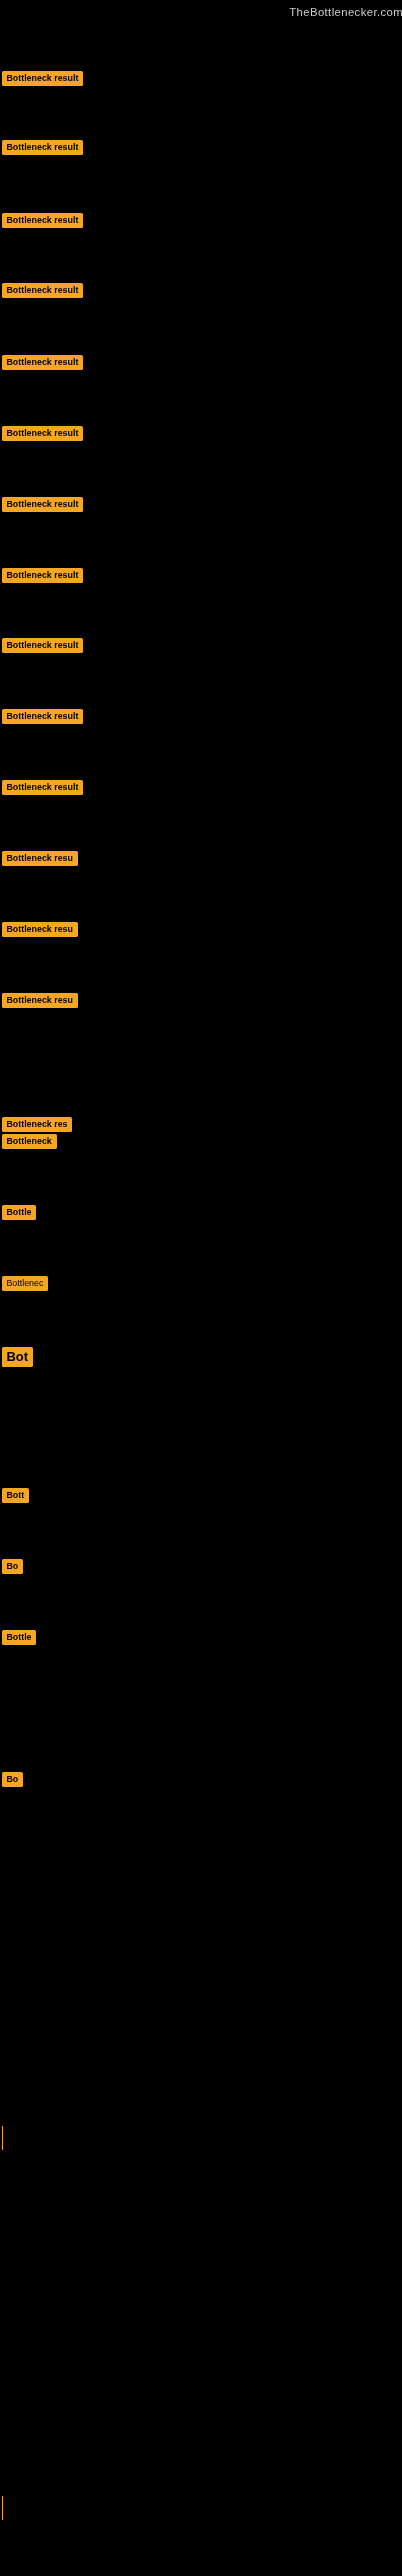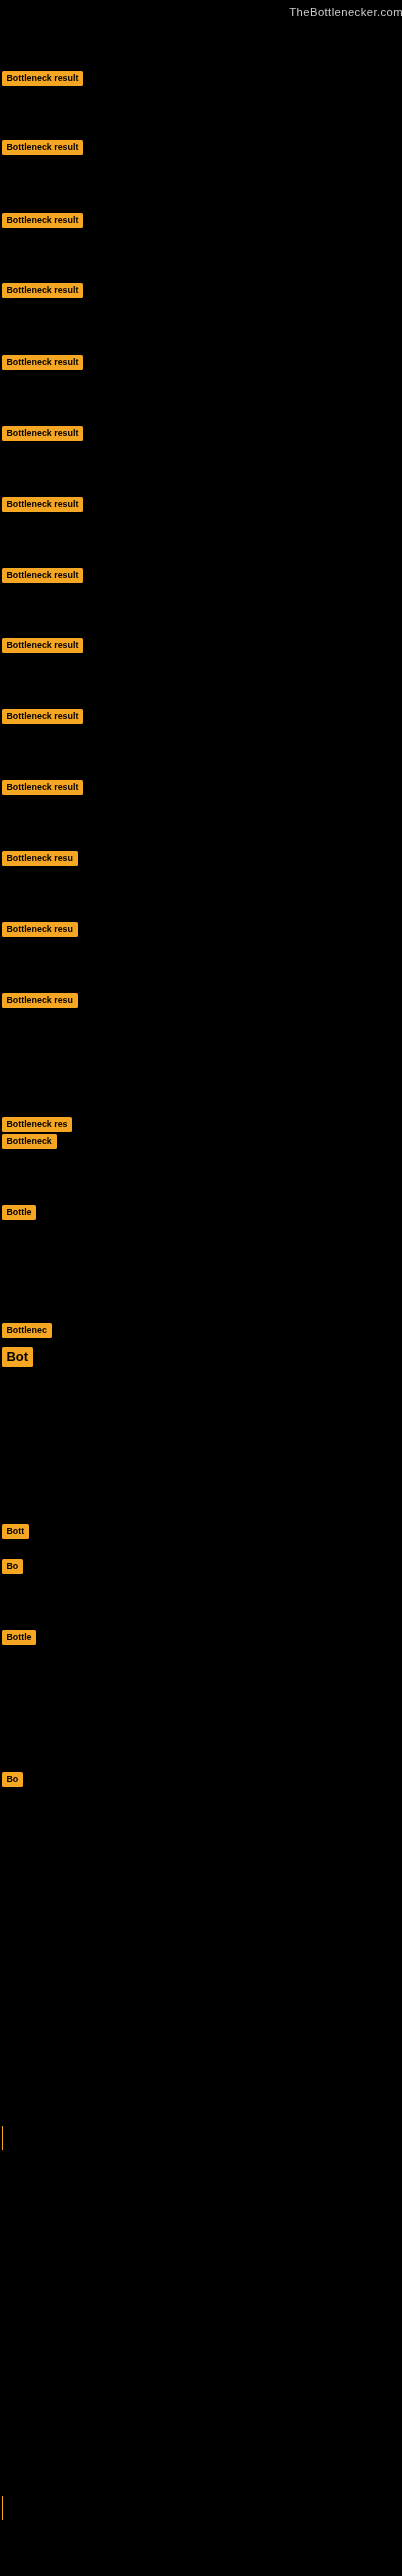--- a/index.html
+++ b/index.html
@@ -40,22 +40,22 @@
     <div style="position: absolute; top: 543px; left: 1.6px; background-color: rgb(245, 166, 35); color: rgb(0, 0, 0); font-size: 8.9px; font-weight: bold; padding: 2.4px 4.8px; border-radius: 1.6px; white-space: nowrap; display: inline-block;">Bottleneck result</div>
     <div style="position: absolute; top: 613px; left: 1.6px; background-color: rgb(245, 166, 35); color: rgb(0, 0, 0); font-size: 8.9px; font-weight: bold; padding: 2.4px 4.8px; border-radius: 1.6px; white-space: nowrap; display: inline-block;">Bottleneck result</div>
     <div style="position: absolute; top: 684px; left: 1.6px; background-color: rgb(245, 166, 35); color: rgb(0, 0, 0); font-size: 8.9px; font-weight: bold; padding: 2.4px 4.8px; border-radius: 1.6px; white-space: nowrap; display: inline-block;">Bottleneck result</div>
     <div style="position: absolute; top: 755px; left: 1.6px; background-color: rgb(245, 166, 35); color: rgb(0, 0, 0); font-size: 8.9px; font-weight: bold; padding: 2.4px 4.8px; border-radius: 1.6px; white-space: nowrap; display: inline-block;">Bottleneck result</div>
     <div style="position: absolute; top: 826px; left: 1.6px; background-color: rgb(245, 166, 35); color: rgb(0, 0, 0); font-size: 8.9px; font-weight: bold; padding: 2.4px 4.8px; border-radius: 1.6px; white-space: nowrap; display: inline-block;">Bottleneck resu</div>
     <div style="position: absolute; top: 897px; left: 1.6px; background-color: rgb(245, 166, 35); color: rgb(0, 0, 0); font-size: 8.9px; font-weight: bold; padding: 2.4px 4.8px; border-radius: 1.6px; white-space: nowrap; display: inline-block;">Bottleneck resu</div>
     <div style="position: absolute; top: 968px; left: 1.6px; background-color: rgb(245, 166, 35); color: rgb(0, 0, 0); font-size: 8.9px; font-weight: bold; padding: 2.4px 4.8px; border-radius: 1.6px; white-space: nowrap; display: inline-block;">Bottleneck resu</div>
     <div style="position: absolute; top: 1092px; left: 1.6px; background-color: rgb(245, 166, 35); color: rgb(0, 0, 0); font-size: 8.9px; font-weight: bold; padding: 2.4px 4.8px; border-radius: 1.6px; white-space: nowrap; display: inline-block;">Bottleneck res</div>
     <div style="position: absolute; top: 1109px; left: 1.6px; background-color: rgb(245, 166, 35); color: rgb(0, 0, 0); font-size: 8.9px; font-weight: bold; padding: 2.4px 4.8px; border-radius: 1.6px; white-space: nowrap; display: inline-block;">Bottleneck</div>
     <div style="position: absolute; top: 1180px; left: 1.6px; background-color: rgb(245, 166, 35); color: rgb(0, 0, 0); font-size: 8.9px; font-weight: bold; padding: 2.4px 4.8px; border-radius: 1.6px; white-space: nowrap; display: inline-block;">Bottle</div>
-    <div style="position: absolute; top: 1298px; left: 1.6px; background-color: rgb(245, 166, 35); color: rgb(0, 0, 0); font-size: 8.9px; font-weight: bold; padding: 2.4px 4.8px; border-radius: 1.6px; white-space: nowrap; display: inline-block; text-align: center;">Bottlenec</div>
+    <div style="position: absolute; top: 1251px; left: 1.6px; background-color: rgb(245, 166, 35); color: rgb(0, 0, 0); font-size: 8.9px; font-weight: normal; padding: 2.4px 4.8px; border-radius: 1.6px; white-space: nowrap; display: inline-block; text-align: center;">Bottlenec</div>
     <div style="position: absolute; top: 1322px; left: 1.6px; background-color: rgb(245, 166, 35); color: rgb(0, 0, 0); font-size: 13px; font-weight: bold; padding: 2.4px 4.8px; border-radius: 1.6px; white-space: nowrap; display: inline-block;">Bot</div>
-    <div style="position: absolute; top: 1463px; left: 1.6px; background-color: rgb(245, 166, 35); color: rgb(0, 0, 0); font-size: 8.9px; font-weight: bold; padding: 2.4px 4.8px; border-radius: 1.6px; white-space: nowrap; display: inline-block; margin-top: 36px;">Bott</div>
+    <div style="position: absolute; top: 1463px; left: 1.6px; background-color: rgb(245, 166, 35); color: rgb(0, 0, 0); font-size: 8.9px; font-weight: bold; padding: 2.4px 4.8px; border-radius: 1.6px; white-space: nowrap; display: inline-block;">Bott</div>
     <div style="position: absolute; top: 1534px; left: 1.6px; background-color: rgb(245, 166, 35); color: rgb(0, 0, 0); font-size: 8.9px; font-weight: bold; padding: 2.4px 4.8px; border-radius: 1.6px; white-space: nowrap; display: inline-block;">Bo</div>
     <div style="position: absolute; top: 1605px; left: 1.6px; background-color: rgb(245, 166, 35); color: rgb(0, 0, 0); font-size: 8.9px; font-weight: bold; padding: 2.4px 4.8px; border-radius: 1.6px; white-space: nowrap; display: inline-block;">Bottle</div>
     <div style="position: absolute; top: 1747px; left: 1.6px; background-color: rgb(245, 166, 35); color: rgb(0, 0, 0); font-size: 8.9px; font-weight: bold; padding: 2.4px 4.8px; border-radius: 1.6px; white-space: nowrap; display: inline-block;">Bo</div>
     <div style="position: absolute; left: 1.6px; top: 2101px; width: 1.6px; height: 24px; background-color: rgb(245, 166, 35);"></div>
     <div style="position: absolute; left: 1.6px; top: 2471px; width: 1.6px; height: 24px; background-color: rgb(245, 166, 35);"></div>
   </div>
 
 
 </body></html>

